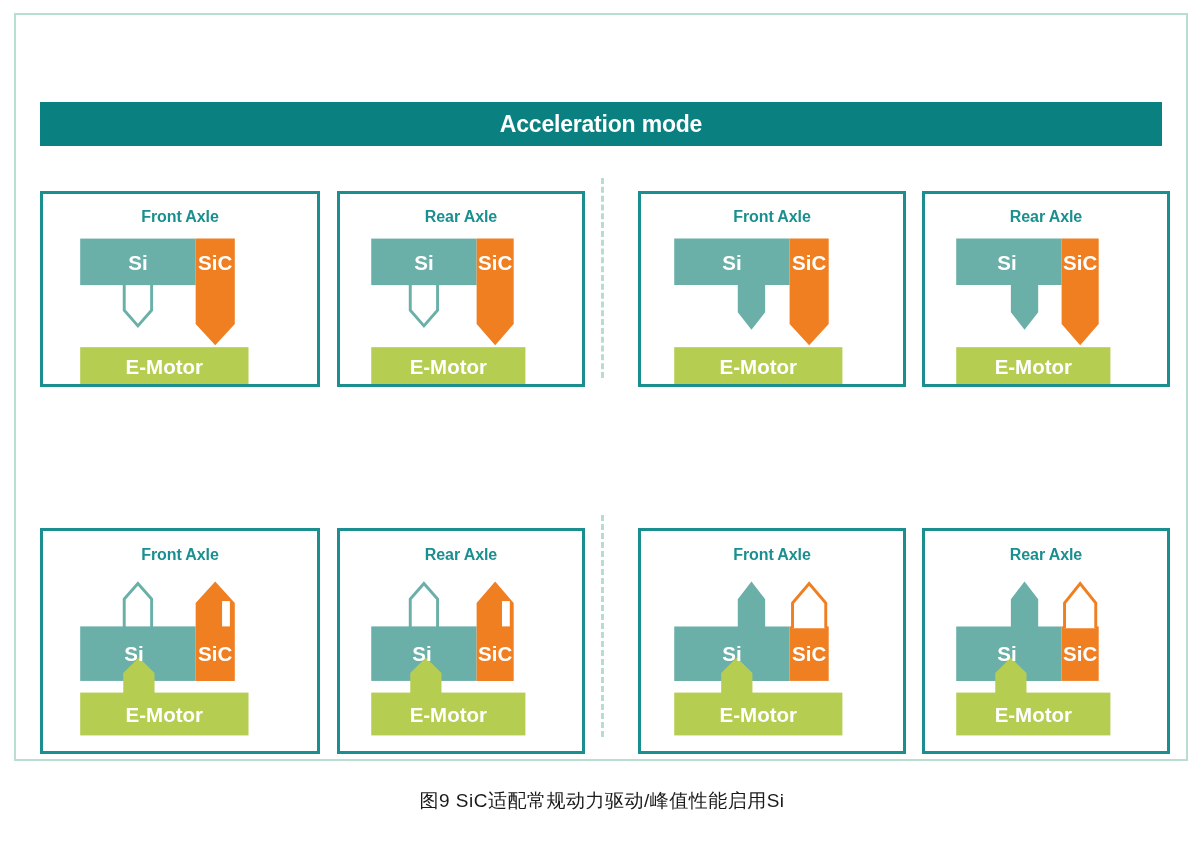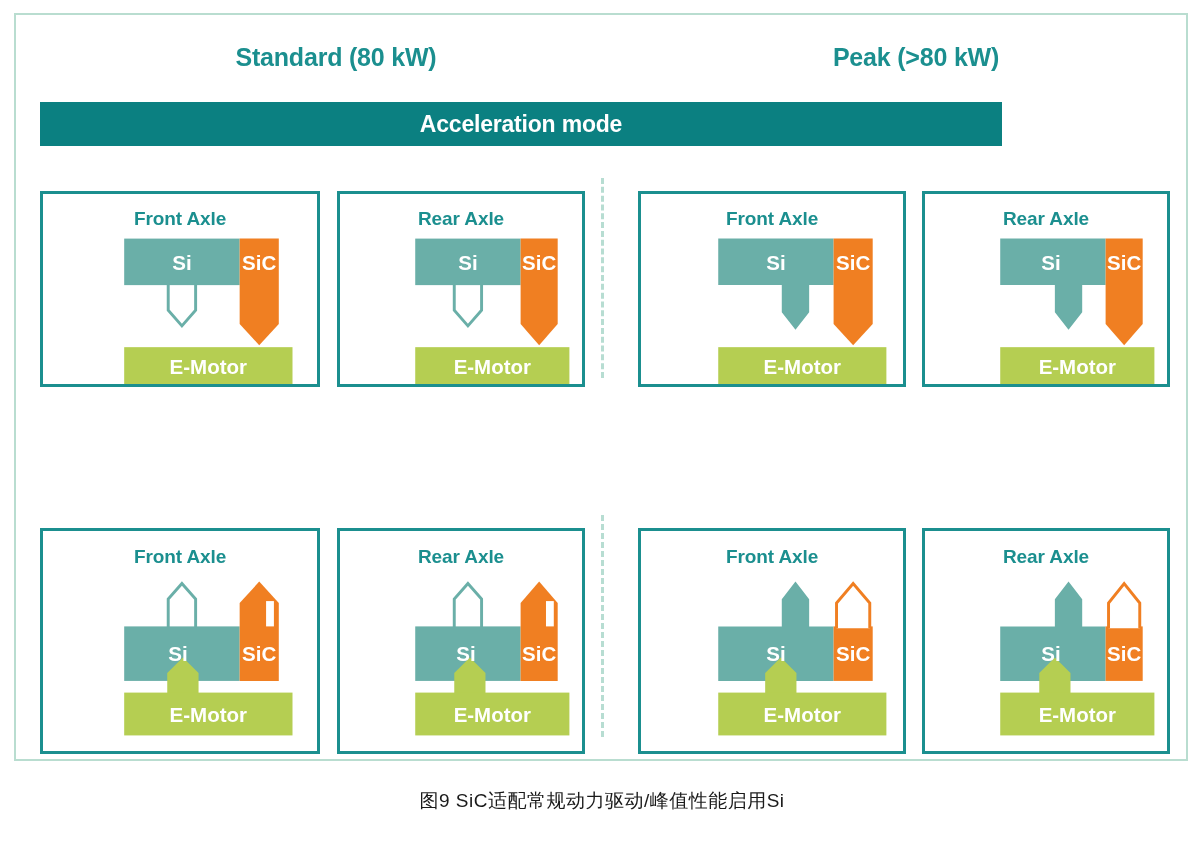--- a/index.html
+++ b/index.html
@@ -45,21 +45,21 @@
     letter-spacing: -0.2px;
     white-space: nowrap;
   }
   #col-header-standard { left: 110px; width: 420px; }
   #col-header-peak     { left: 690px; width: 420px; }
 
   
   .mode-banner {
     position: absolute;
     left: 24px;
-    width: 962px;
+    width: 1122px;
     height: 44px;
     background: #0b8081;
     color: #ffffff;
     font-size: 23px;
     font-weight: bold;
     display: flex;
     align-items: center;
     justify-content: center;
     letter-spacing: -0.2px;
   }
@@ -81,21 +81,21 @@
     position: absolute;
     border: 3px solid #1b8f8f;
     box-sizing: border-box;
     background: #ffffff;
   }
   .panel-title {
     position: absolute;
     left: 0;
     width: 100%;
     text-align: center;
-    font-size: 19px;
+    font-size: 16px;
     font-weight: bold;
     color: #1b8f8f;
     letter-spacing: -0.1px;
   }
 
   
   .row-accel .panel { top: 176px; height: 196px; }
   .row-accel .panel-title { top: 14px; }
   
   .row-recup .panel { top: 513px; height: 226px; }
@@ -106,21 +106,20 @@
   .panel-p3 { left: 622px; width: 268px; }
   .panel-p4 { left: 906px; width: 248px; }
 
   
   .stage {
     position: absolute;
     left: 0;
     top: 0;
     width: 100%;
     height: 100%;
-    padding-left: 44px;
   }
   .stage svg { display: block; width: 100%; height: 100%; }
 
   .blk-label {
     font-family: "Liberation Sans", sans-serif;
     font-weight: bold;
     fill: #ffffff;
   }
 
   
@@ -134,24 +133,20 @@
     color: #1a1a1a;
     font-family: "Liberation Sans", sans-serif;
     letter-spacing: 0.5px;
   }
 </style>
 </head>
 <body>
 
 <div id="figure-frame">
 
-  <div class="col-headers">
-    <div class="col-header" id="col-header-standard">Standard (80 kW)</div>
-    <div class="col-header" id="col-header-peak">Peak (&gt;80 kW)</div>
-  </div>
 
   <div class="mode-banner" id="banner-acceleration">Acceleration mode</div>
 
   <div class="divider" id="divider-acceleration"></div>
 
   <div class="row-accel">
 
     <div class="panel panel-p1">
       <div class="panel-title">Front Axle</div>
       <div class="stage">

